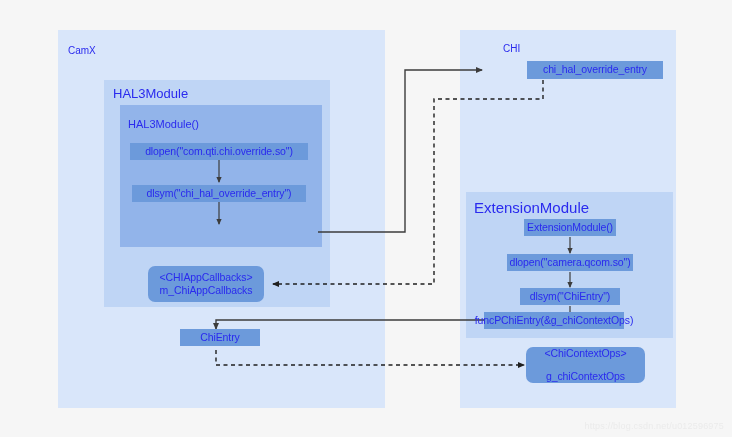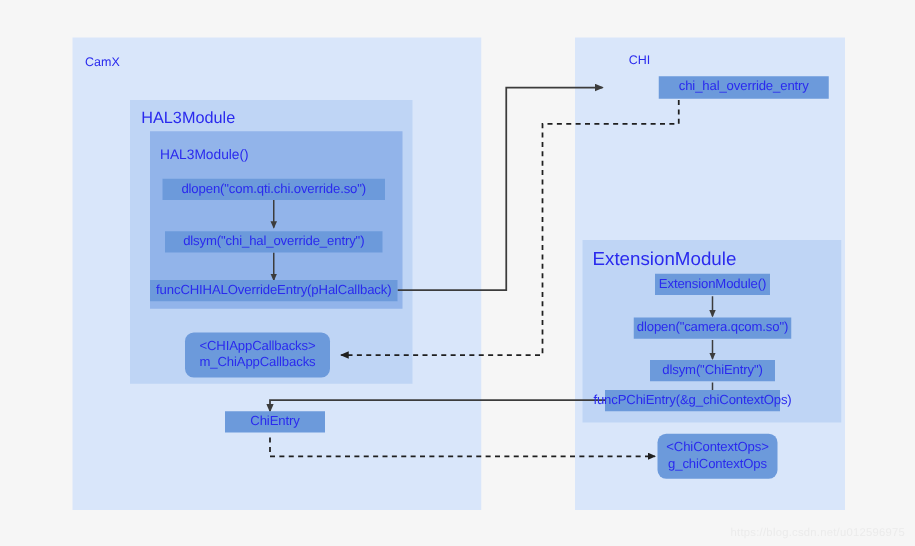--- a/index.html
+++ b/index.html
@@ -134,23 +134,20 @@
   </svg>
 
   <div class="node" style="left:130px; top:143px; width:178px; height:17px;">
     <span>dlopen("com.qti.chi.override.so")</span>
   </div>
 
   <div class="node" style="left:132px; top:185px; width:174px; height:17px;">
     <span>dlsym("chi_hal_override_entry")</span>
   </div>
 
-  <div class="node" style="left:120px; top:224px; width:198px; height:17px;">
-    <span>funcCHIHALOverrideEntry(pHalCallback)</span>
-  </div>
 
   <div class="node rounded" style="left:148px; top:266px; width:116px; height:36px;">
     <span class="ln">&lt;CHIAppCallbacks&gt;</span>
     <span class="ln">m_ChiAppCallbacks</span>
   </div>
 
   <div class="node" style="left:180px; top:329px; width:80px; height:17px;">
     <span>ChiEntry</span>
   </div>
 
@@ -167,20 +164,20 @@
   </div>
 
   <div class="node" style="left:520px; top:288px; width:100px; height:17px;">
     <span>dlsym("ChiEntry")</span>
   </div>
 
   <div class="node" style="left:484px; top:312px; width:140px; height:17px;">
     <span>funcPChiEntry(&amp;g_chiContextOps)</span>
   </div>
 
-  <div class="node rounded" style="left:526px; top:347px; width:96px; height:36px;">
+  <div class="node rounded" style="left:526px; top:347px; width:119px; height:36px;justify-content:space-between;">
     <span class="ln">&lt;ChiContextOps&gt;</span>
     <span class="ln">g_chiContextOps</span>
   </div>
 
   <div class="watermark">https://blog.csdn.net/u012596975</div>
 
 </div>
 
 </body></html>

